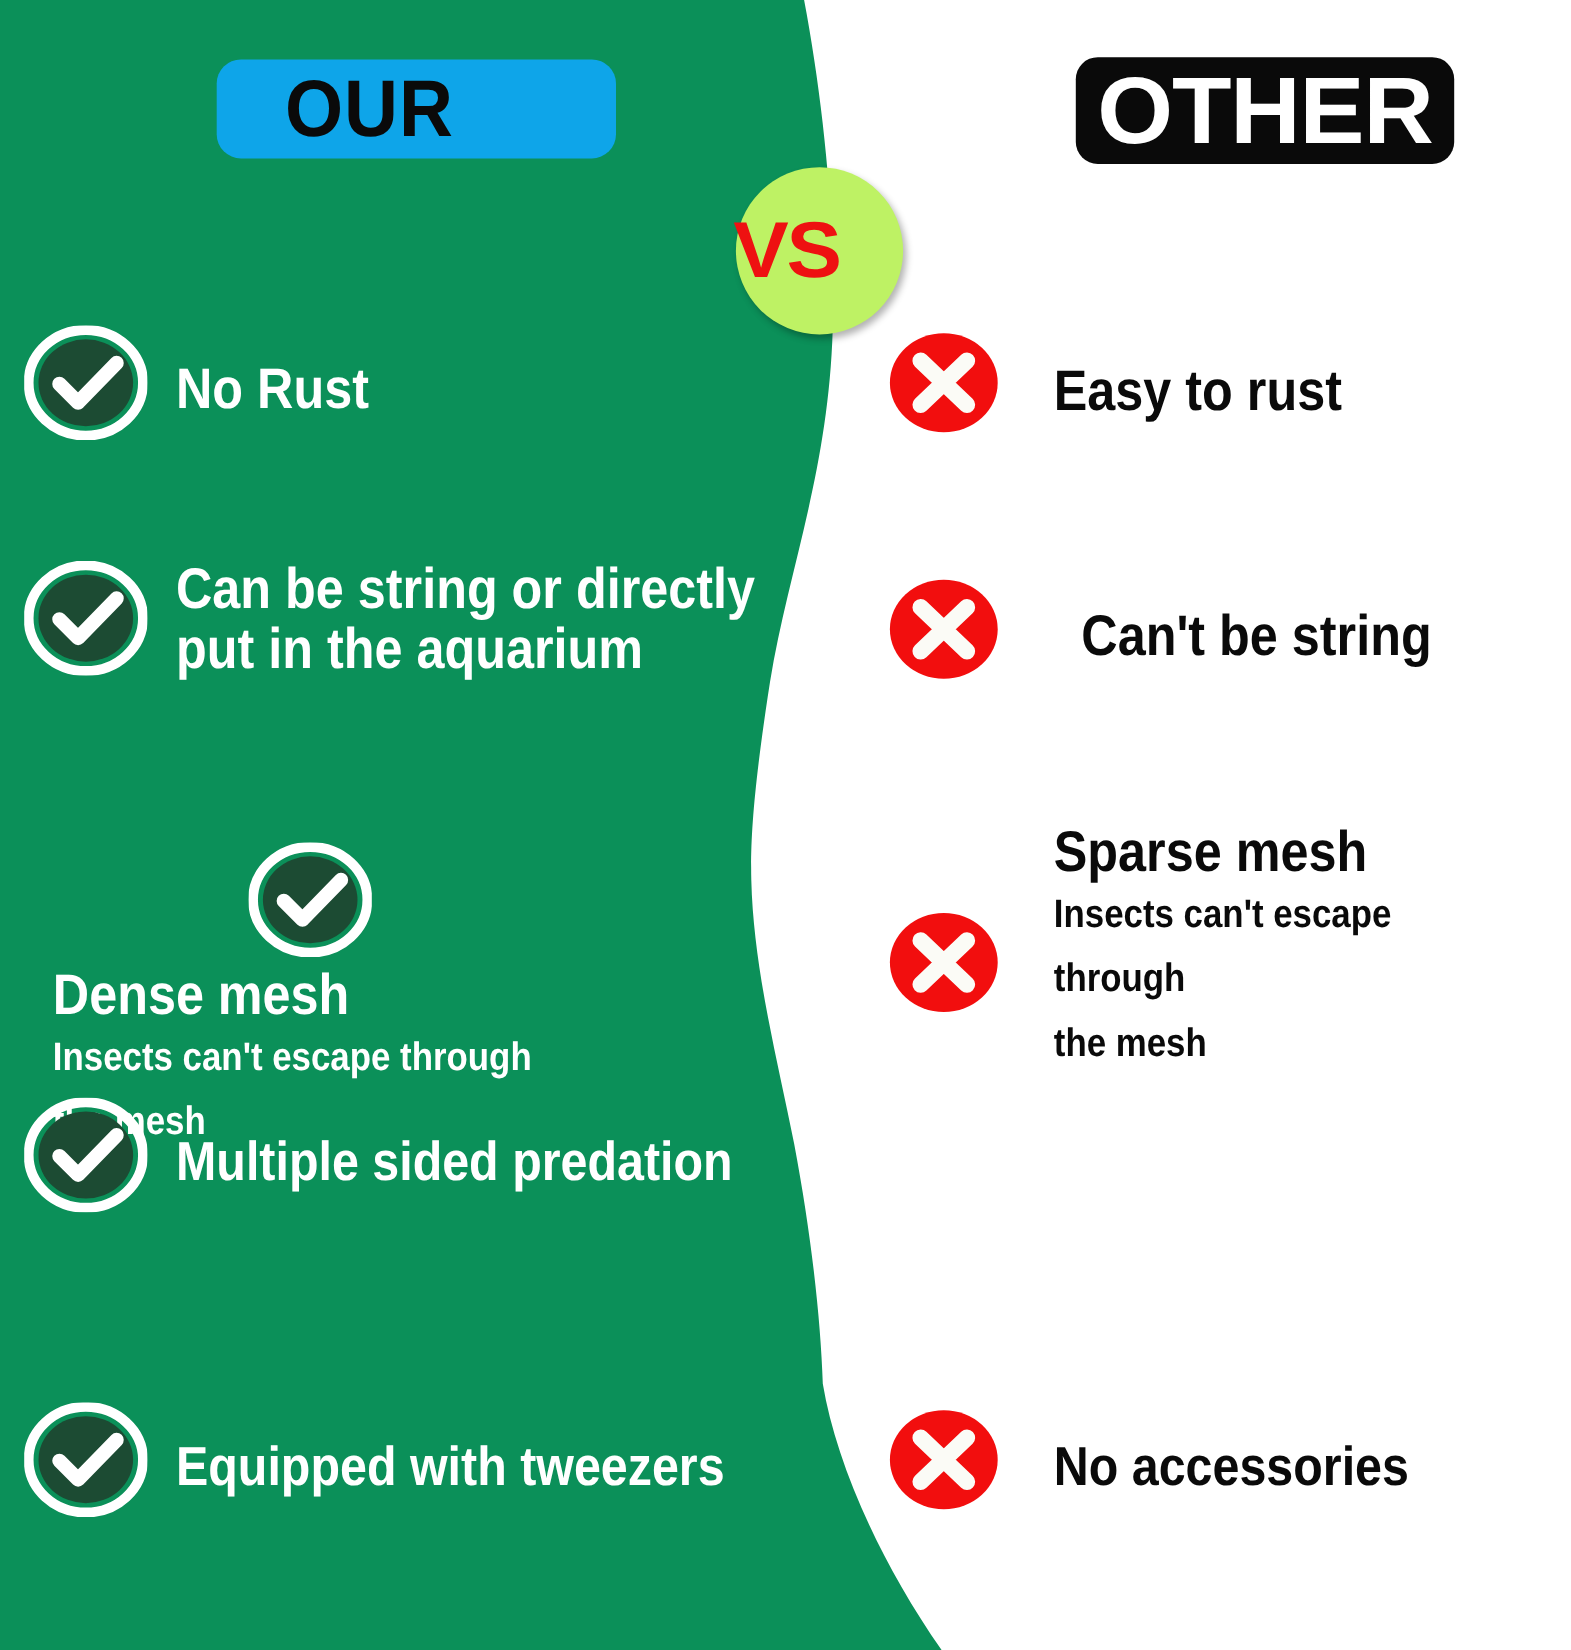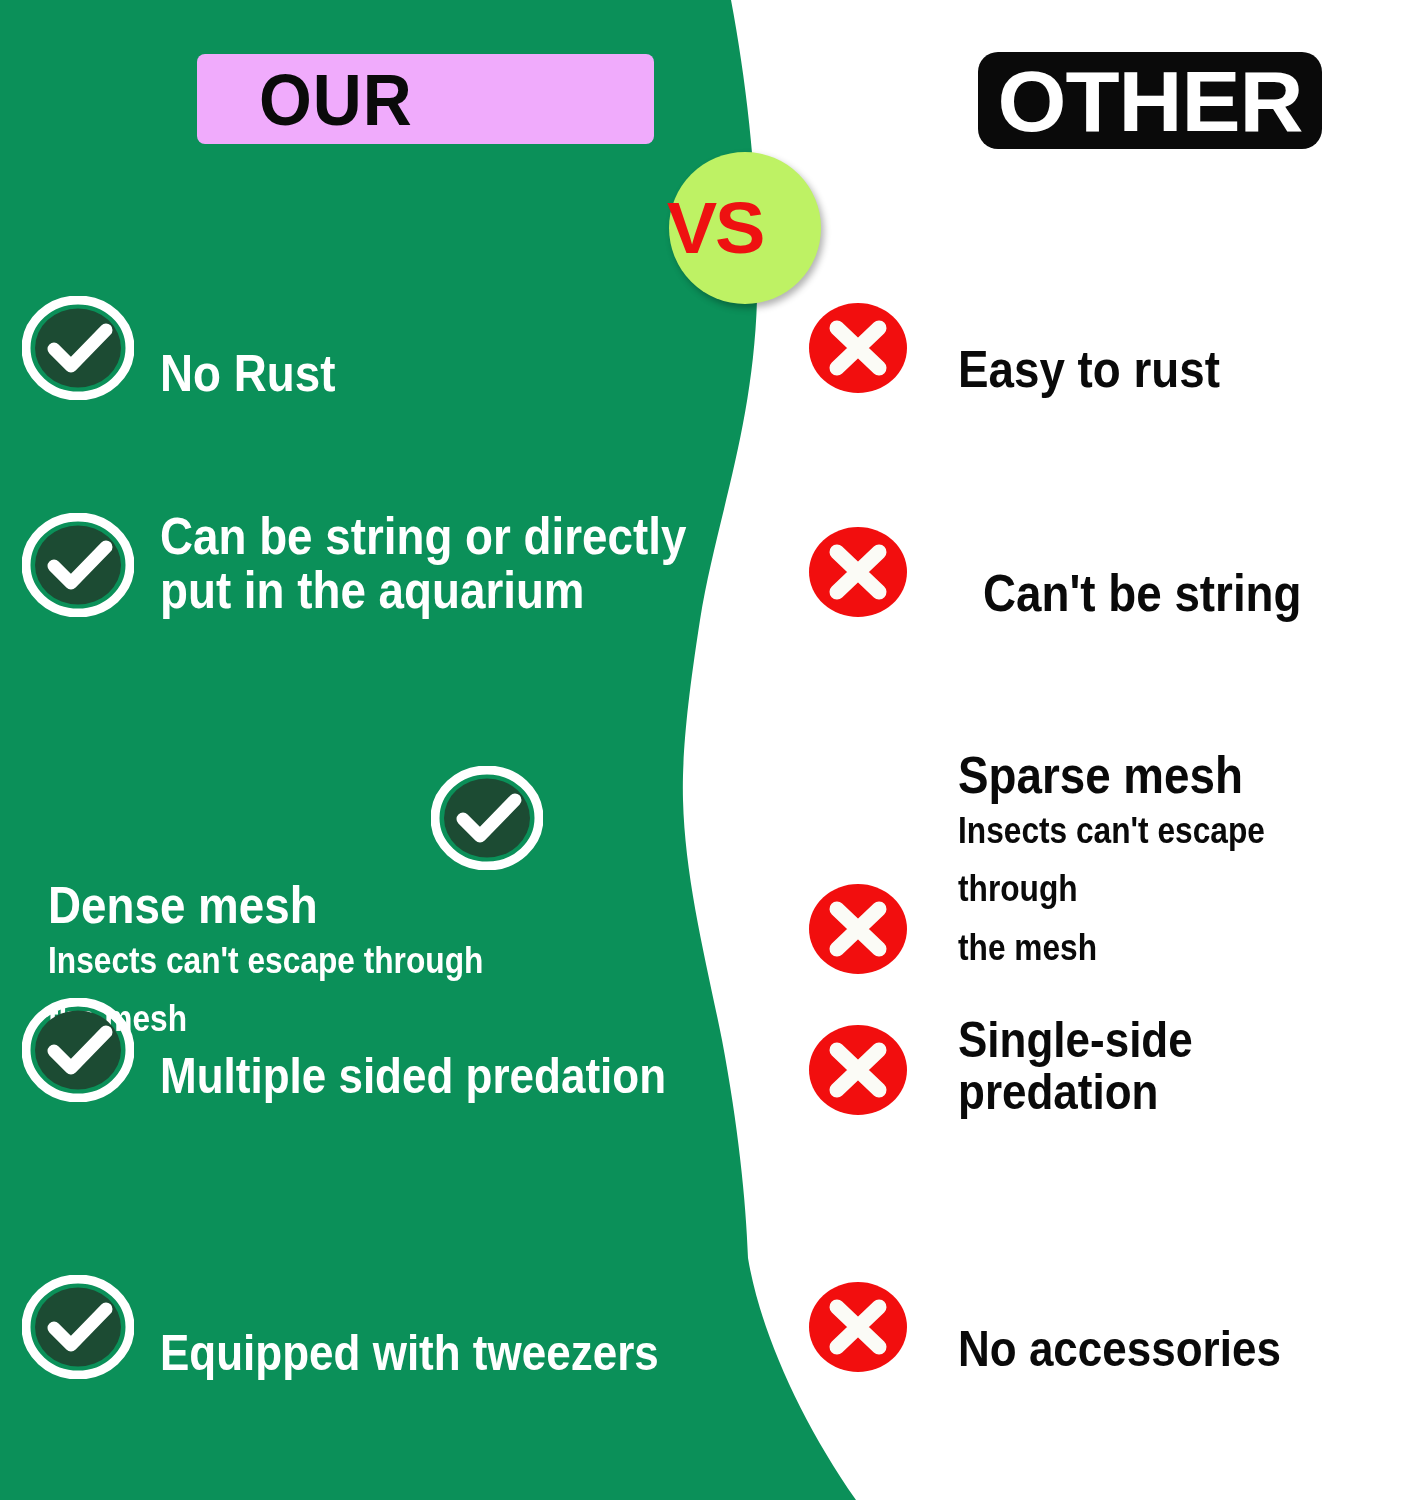--- a/index.html
+++ b/index.html
@@ -25,23 +25,23 @@
 
   
   .badge {
     position: absolute;
     display: flex;
     align-items: center;
     box-sizing: border-box;
   }
   #our-badge {
     left: 197px; top: 54px;
-    width: 457px; height: 90px;
-    background: #f0abfc;
-    border-radius: 8px;
+    width: 363px; height: 90px;
+    background: #0ea5e9;
+    border-radius: 22px;
     justify-content: flex-start;
     padding-left: 62px;
   }
   #our-badge .badge-text {
     color: #0a0a0a;
     font-size: 73px;
     font-weight: 700;
     letter-spacing: 1px;
     line-height: 1;
     transform: scaleX(0.93);
@@ -82,21 +82,21 @@
     font-weight: 700;
     letter-spacing: -2px;
     line-height: 1;
     transform: scaleX(1.05);
   }
 
   
   .row {
     position: absolute;
     display: flex;
-    align-items: flex-end;
+    align-items: center;
   }
   .col-left  { left: 22px; }
   .col-right { left: 806px; }
 
   
   .check-icon {
     position: relative;
     width: 112px; height: 104px;
     flex: 0 0 112px;
   }
@@ -279,31 +279,20 @@
         <path d="M31 28 L73 68 M73 28 L31 68" fill="none" stroke="#fbfbf6" stroke-width="15" stroke-linecap="round"></path>
       </svg>
     </span>
     <span class="txt-wrap" style="margin-left:48px;">
       <span class="title-right fs-big">Sparse mesh</span>
       <span class="sub-right">Insects can't escape through
 the mesh</span>
     </span>
   </div>
 
-  <div class="row col-right" style="top:1002px;">
-    <span class="x-icon">
-      <svg viewBox="0 0 104 96" width="104" height="96">
-        <ellipse cx="52" cy="48" rx="49" ry="45" fill="#f20e0e"></ellipse>
-        <path d="M31 28 L73 68 M73 28 L31 68" fill="none" stroke="#fbfbf6" stroke-width="15" stroke-linecap="round"></path>
-      </svg>
-    </span>
-    <span class="txt-wrap" style="margin-left:48px;margin-top:12px;">
-      <span class="title-right fs-mid">Single-side predation</span>
-    </span>
-  </div>
 
   <div class="row col-right" style="top:1279px;">
     <span class="x-icon">
       <svg viewBox="0 0 104 96" width="104" height="96">
         <ellipse cx="52" cy="48" rx="49" ry="45" fill="#f20e0e"></ellipse>
         <path d="M31 28 L73 68 M73 28 L31 68" fill="none" stroke="#fbfbf6" stroke-width="15" stroke-linecap="round"></path>
       </svg>
     </span>
     <span class="txt-wrap" style="margin-left:48px;margin-top:12px;">
       <span class="title-right fs-mid">No accessories</span>

